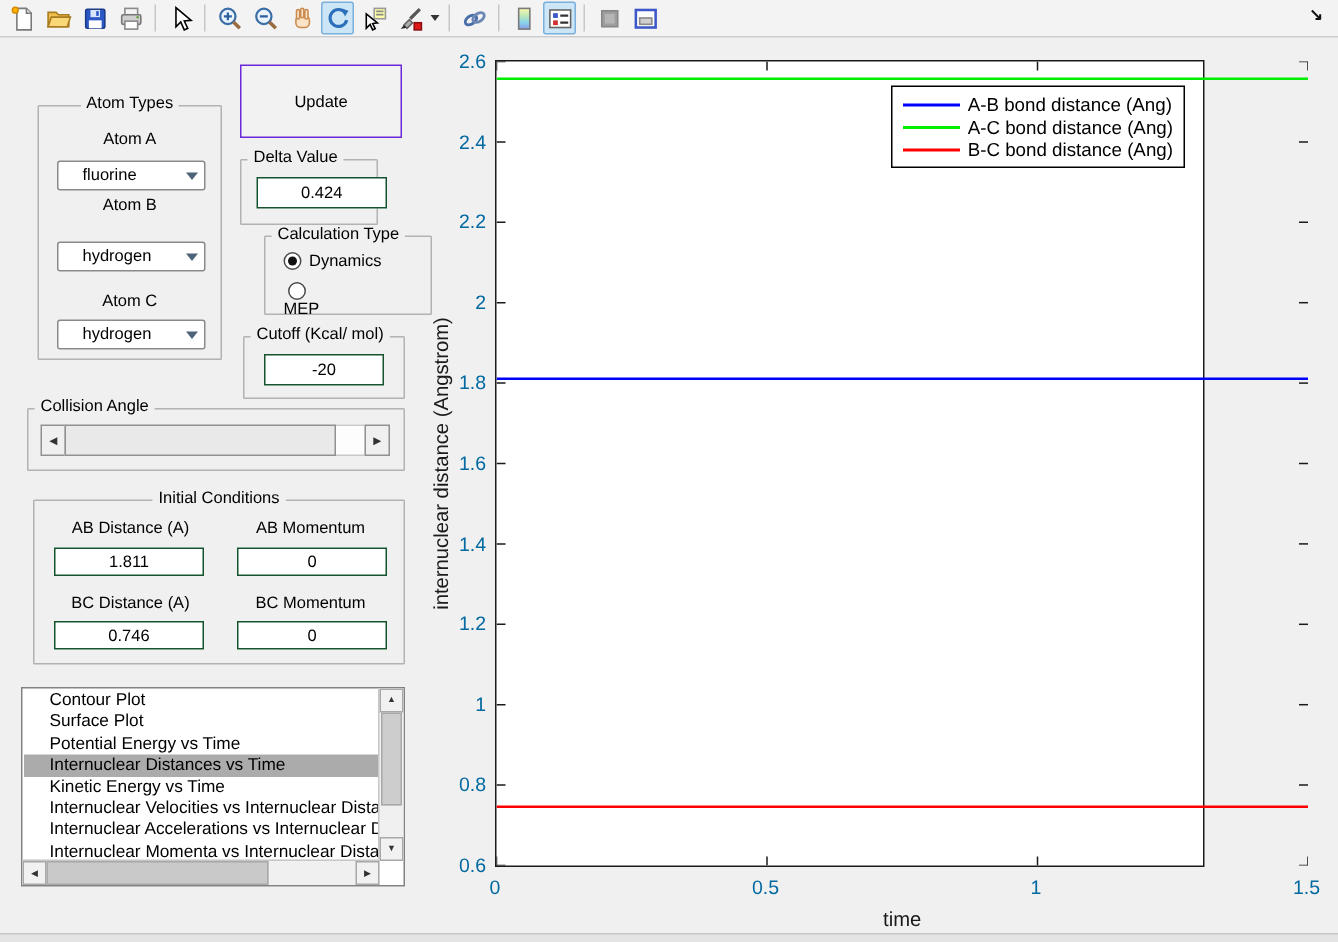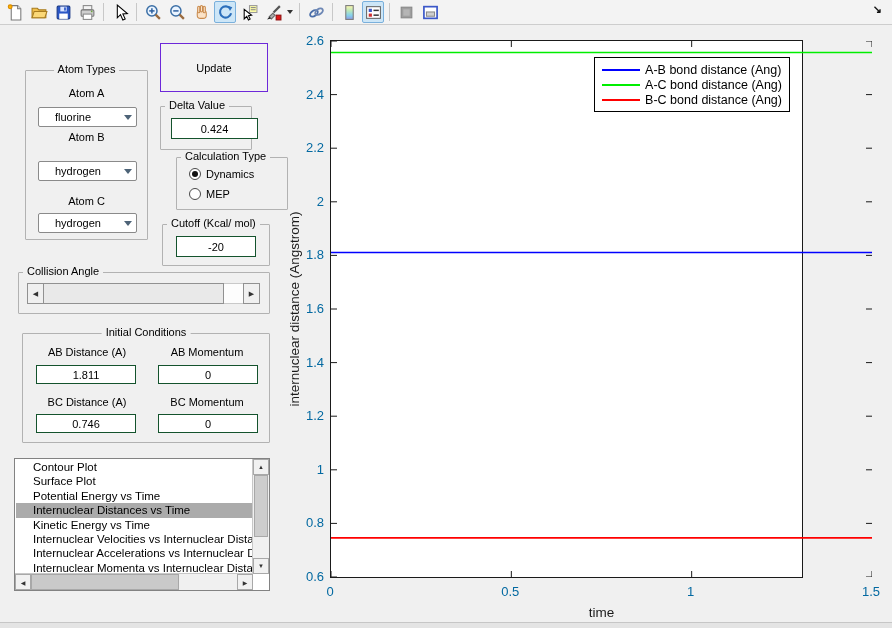--- a/index.html
+++ b/index.html
@@ -234,21 +234,21 @@
     <span class="gb-title left">Delta Value</span>
     <div class="edit" style="left:10px;top:11px;width:87px;height:21px;">0.424</div>
   </div>
 
   <div class="gb" style="left:176px;top:157px;width:112px;height:53px;">
     <span class="gb-title left">Calculation Type</span>
     <div class="radio-row" style="left:12px;top:10px;">
       <span class="radio sel" id="radio0"></span>
       <span>Dynamics</span>
     </div>
-    <div class="radio-row" style="left:12px;top:30px;">
+    <div class="radio-row" style="left:12px;top:30px;flex-direction:column;">
       <span class="radio" id="radio1"></span>
       <span>MEP</span>
     </div>
   </div>
 
 
   <div class="gb" style="left:162px;top:224px;width:108px;height:42px;">
     <span class="gb-title left">Cutoff (Kcal/ mol)</span>
     <div class="edit" style="left:13px;top:11px;width:80px;height:21px;">-20</div>
   </div>

